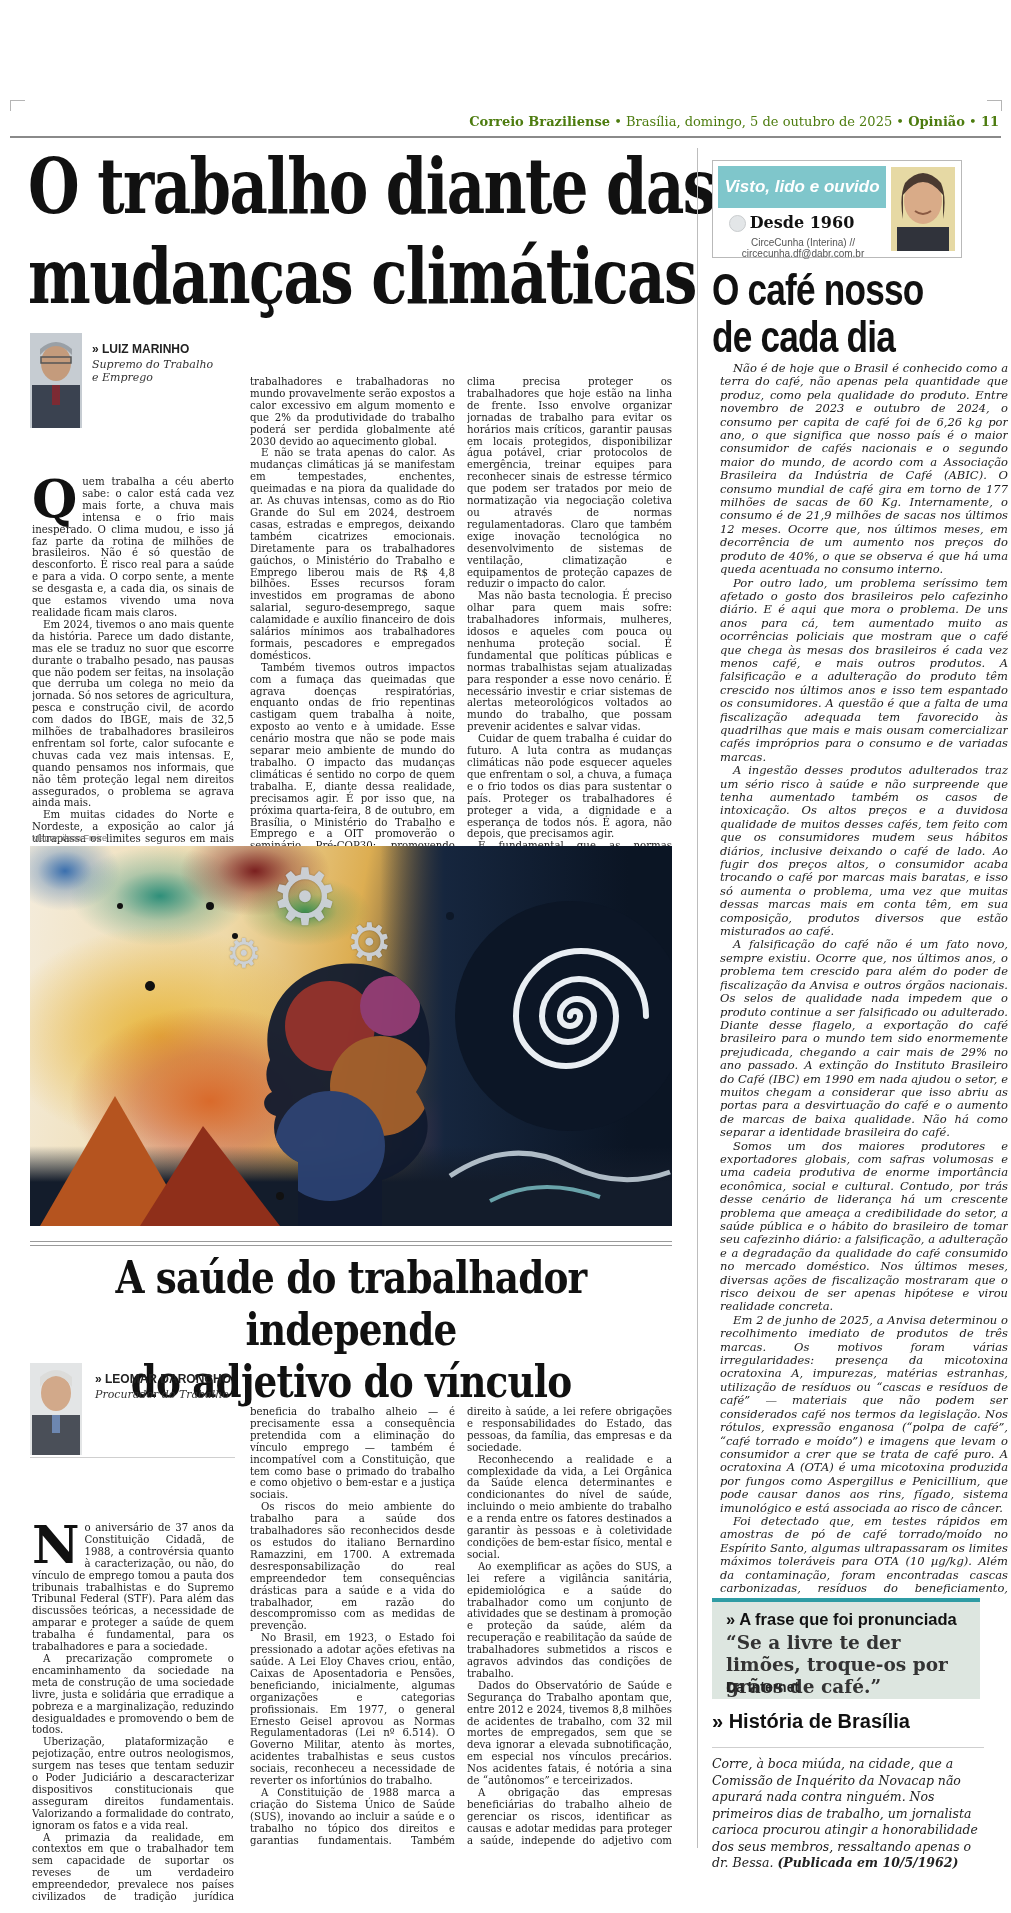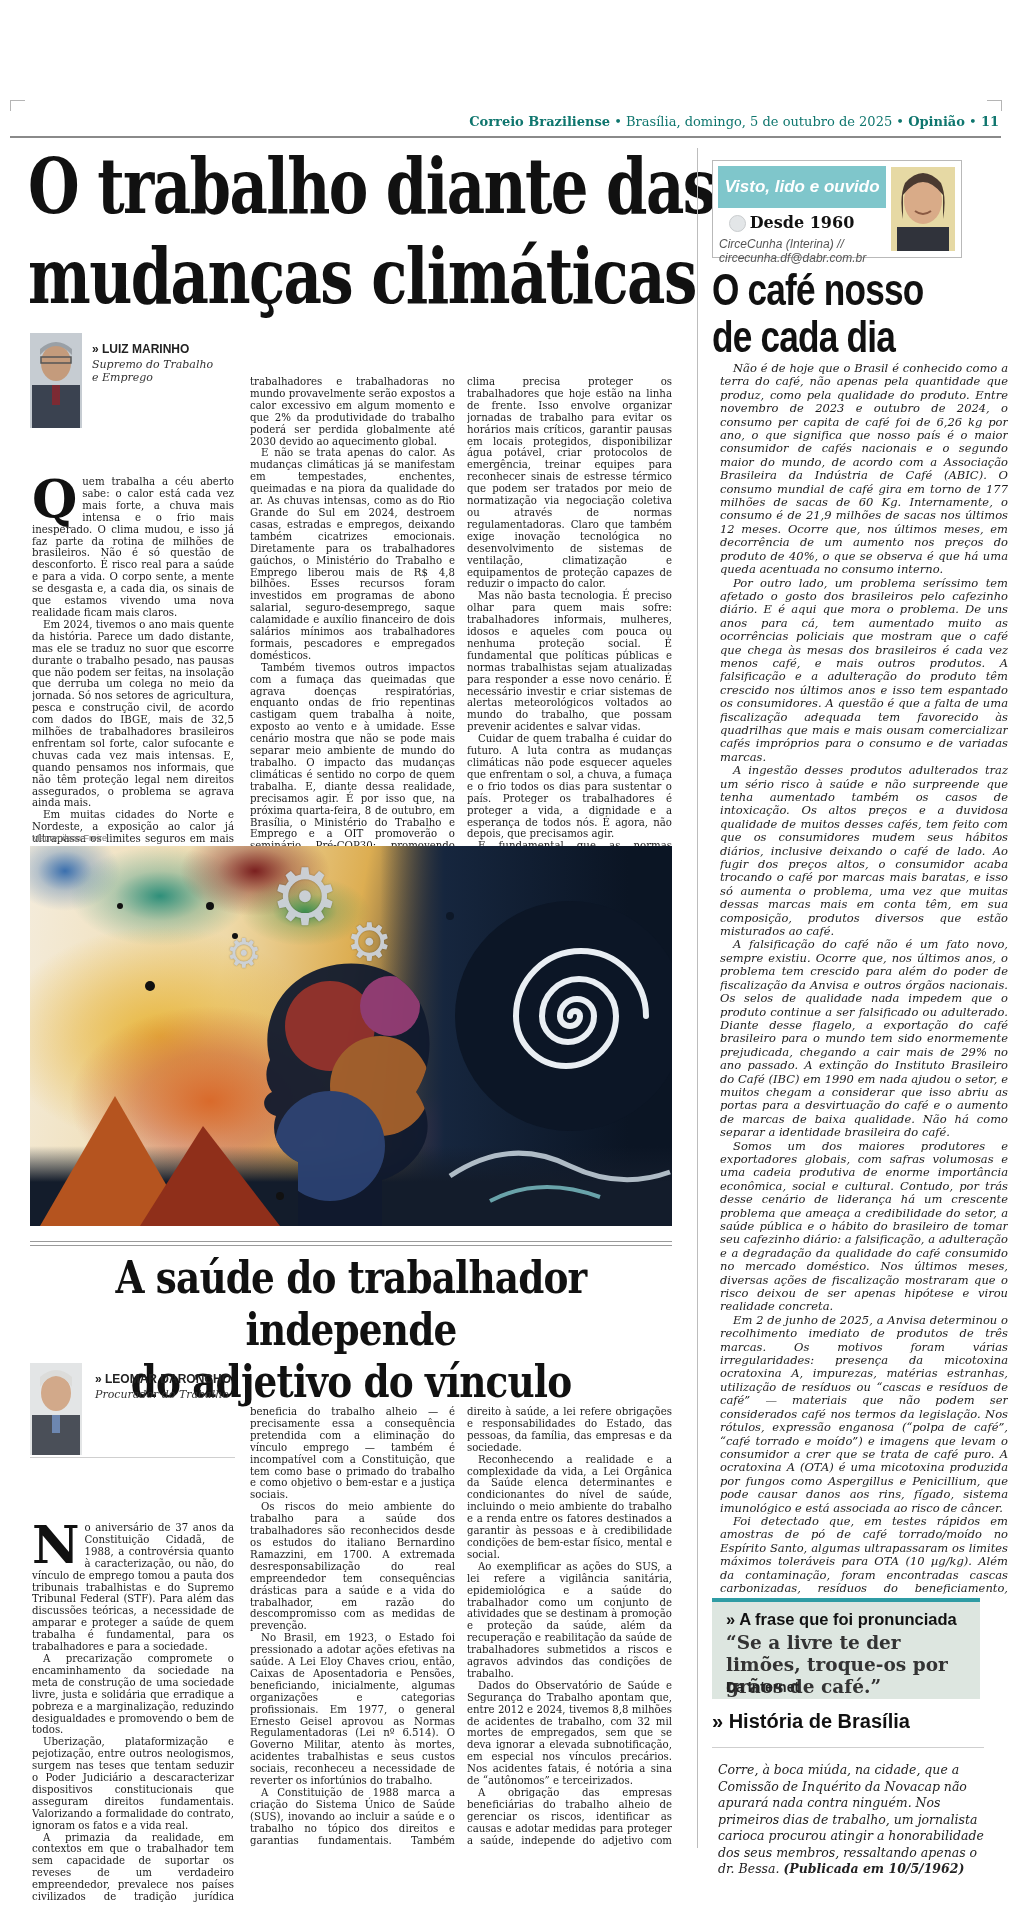--- a/index.html
+++ b/index.html
@@ -1,20 +1,20 @@
 <!DOCTYPE html>
 <html><head>
 <meta charset="utf-8">
 <style>
   html,body{margin:0;padding:0;background:#ffffff;}
   #page{position:relative;width:1011px;height:1913px;background:#fff;overflow:hidden;
         font-family:"DejaVu Serif",serif;color:#1a1a1a;}
   .abs{position:absolute;}
   
-  #masthead{top:114px;right:12px;font-size:13px;color:#0f766e;font-family:"DejaVu Serif",serif;}
+  #masthead{top:114px;right:12px;font-size:13px;color:#4d7c0f;font-family:"DejaVu Serif",serif;}
   #masthead b{font-weight:bold;}
   #mast-rule{top:136px;left:10px;width:991px;height:0;border-top:2px solid #8a8a8a;}
   .cropmark{width:14px;height:10px;border-left:1px solid #b5b5b5;border-top:1px solid #b5b5b5;top:100px;}
   
   #h1a{top:142px;left:28px;width:900px;font-weight:bold;font-size:76px;line-height:90px;
        letter-spacing:-2px;transform:scaleX(0.78);transform-origin:left top;color:#111;}
   
   .byl-name{font-family:"Liberation Sans",sans-serif;font-weight:bold;font-size:12px;color:#222;}
   .byl-role{font-style:italic;font-size:11px;color:#333;line-height:13px;margin-top:2px;}
   .photo{overflow:hidden;background:#d8d8d8;}
@@ -38,22 +38,22 @@
   
   #vlo-box{top:160px;left:712px;width:248px;height:96px;background:#fff;border:1px solid #b9b9b9;}
   #vlo-banner{position:absolute;left:5px;top:5px;width:168px;height:42px;background:#7fc6cb;
       color:#ffffff;font-family:"Liberation Sans",sans-serif;font-weight:bold;font-style:italic;
       font-size:17px;line-height:42px;text-align:center;letter-spacing:0;}
   #vlo-photo{position:absolute;left:178px;top:6px;width:64px;height:84px;}
   #vlo-badge{position:absolute;left:16px;top:54px;width:15px;height:15px;border-radius:50%;
       background:#e3e6e8;border:1px solid #c9ccce;}
   #vlo-since{position:absolute;left:5px;top:52px;width:168px;text-align:center;font-weight:bold;
       font-size:16px;color:#111;}
-  #vlo-contact{position:absolute;left:6px;top:76px;width:168px;text-align:left;
-      font-family:"Liberation Sans",sans-serif;font-size:12px;color:#555;font-style:italic;}
+  #vlo-contact{position:absolute;left:6px;top:76px;width:168px;text-align:center;
+      font-family:"Liberation Sans",sans-serif;font-size:10px;color:#555;}
   #cafe-title{top:266px;left:712px;font-family:"Liberation Sans",sans-serif;font-weight:bold;
       font-size:44px;line-height:47px;letter-spacing:-1px;transform:scaleX(0.8);
       transform-origin:left top;color:#111;white-space:nowrap;}
   #cafe-col{top:362px;left:720px;width:288px;height:1232px;overflow:hidden;text-align:justify;
       font-size:11.5px;line-height:13.4px;color:#1b1b1b;font-style:italic;}
   #cafe-col p{margin:0;text-indent:13px;}
   #quote-box{top:1598px;left:712px;width:268px;height:97px;background:#dde6e0;border-top:4px solid #2f9ca4;}
   #quote-head{position:absolute;left:14px;top:8px;font-family:"Liberation Sans",sans-serif;
       font-weight:bold;font-size:16.5px;color:#111;}
   #quote-text{position:absolute;left:14px;top:30px;width:235px;font-weight:bold;font-size:18.5px;
@@ -196,21 +196,21 @@
   </div>
   <div class="abs col" style="top:1362px;left:250px;width:205px;height:440px;">
     <p>beneficia do trabalho alheio — é precisamente essa a consequência pretendida com a eliminação do vínculo emprego — também é incompatível com a Constituição, que tem como base o primado do trabalho e como objetivo o bem-estar e a justiça sociais.</p>
     <p class="ind">Os riscos do meio ambiente do trabalho para a saúde dos trabalhadores são reconhecidos desde os estudos do italiano Bernardino Ramazzini, em 1700. A extremada desresponsabilização do real empreendedor tem consequências drásticas para a saúde e a vida do trabalhador, em razão do descompromisso com as medidas de prevenção.</p>
     <p class="ind">No Brasil, em 1923, o Estado foi pressionado a adotar ações efetivas na saúde. A Lei Eloy Chaves criou, então, Caixas de Aposentadoria e Pensões, beneficiando, inicialmente, algumas organizações e categorias profissionais. Em 1977, o general Ernesto Geisel aprovou as Normas Regulamentadoras (Lei nº 6.514). O Governo Militar, atento às mortes, acidentes trabalhistas e seus custos sociais, reconheceu a necessidade de reverter os infortúnios do trabalho.</p>
     <p class="ind">A Constituição de 1988 marca a criação do Sistema Único de Saúde (SUS), inovando ao incluir a saúde e o trabalho no tópico dos direitos e garantias fundamentais. Também estabeleceu o direito à redução dos riscos inerentes ao trabalho, por meio de normas de saúde, higiene e segurança.</p>
 
   </div>
   <div class="abs col" style="top:1362px;left:467px;width:205px;height:440px;">
     <p>direito à saúde, a lei refere obrigações e responsabilidades do Estado, das pessoas, da família, das empresas e da sociedade.</p>
-    <p class="ind">Reconhecendo a realidade e a complexidade da vida, a Lei Orgânica da Saúde elenca determinantes e condicionantes do nível de saúde, incluindo o meio ambiente do trabalho e a renda entre os fatores destinados a garantir às pessoas e à credibilidade condições de bem-estar físico, mental e social.</p>
+    <p class="ind">Reconhecendo a realidade e a complexidade da vida, a Lei Orgânica da Saúde elenca determinantes e condicionantes do nível de saúde, incluindo o meio ambiente do trabalho e a renda entre os fatores destinados a garantir às pessoas e à coletividade condições de bem-estar físico, mental e social.</p>
     <p class="ind">Ao exemplificar as ações do SUS, a lei refere a vigilância sanitária, epidemiológica e a saúde do trabalhador como um conjunto de atividades que se destinam à promoção e proteção da saúde, além da recuperação e reabilitação da saúde de trabalhadores submetidos a riscos e agravos advindos das condições de trabalho.</p>
     <p class="ind">Dados do Observatório de Saúde e Segurança do Trabalho apontam que, entre 2012 e 2024, tivemos 8,8 milhões de acidentes de trabalho, com 32 mil mortes de empregados, sem que se deva ignorar a elevada subnotificação, em especial nos vínculos precários. Nos acidentes fatais, é notória a sina de “autônomos” e terceirizados.</p>
     <p class="ind">A obrigação das empresas beneficiárias do trabalho alheio de gerenciar os riscos, identificar as causas e adotar medidas para proteger a saúde, independe do adjetivo com que se busca descaracterizar a relação de emprego.</p>
 
   </div>
 
   <div class="abs" id="vdivider"></div>
 
   <div class="abs" id="vlo-box">
     <div id="vlo-banner">Visto, lido e ouvido</div>
@@ -245,17 +245,17 @@
   </div>
 
   <div class="abs" id="quote-box">
     <div id="quote-head">» A frase que foi pronunciada</div>
     <div id="quote-text">“Se a livre te der limões, troque-os por grãos de café.”</div>
     <div id="quote-src">Da Internet</div>
   </div>
 
   <div class="abs" id="hist-head">» História de Brasília</div>
   <div class="abs" id="hist-rule"></div>
-  <p class="abs" id="hist-text" style="margin:6px;">
+  <p class="abs" id="hist-text" style="margin:0;">
     <span>Corre, à boca miúda, na cidade, que a Comissão de Inquérito da Novacap não apurará nada contra ninguém. Nos primeiros dias de trabalho, um jornalista carioca procurou atingir a honorabilidade dos seus membros, ressaltando apenas o dr. Bessa. </span><b>(Publicada em 10/5/1962)</b>
   </p>
 
 </div>
 
 </body></html>

